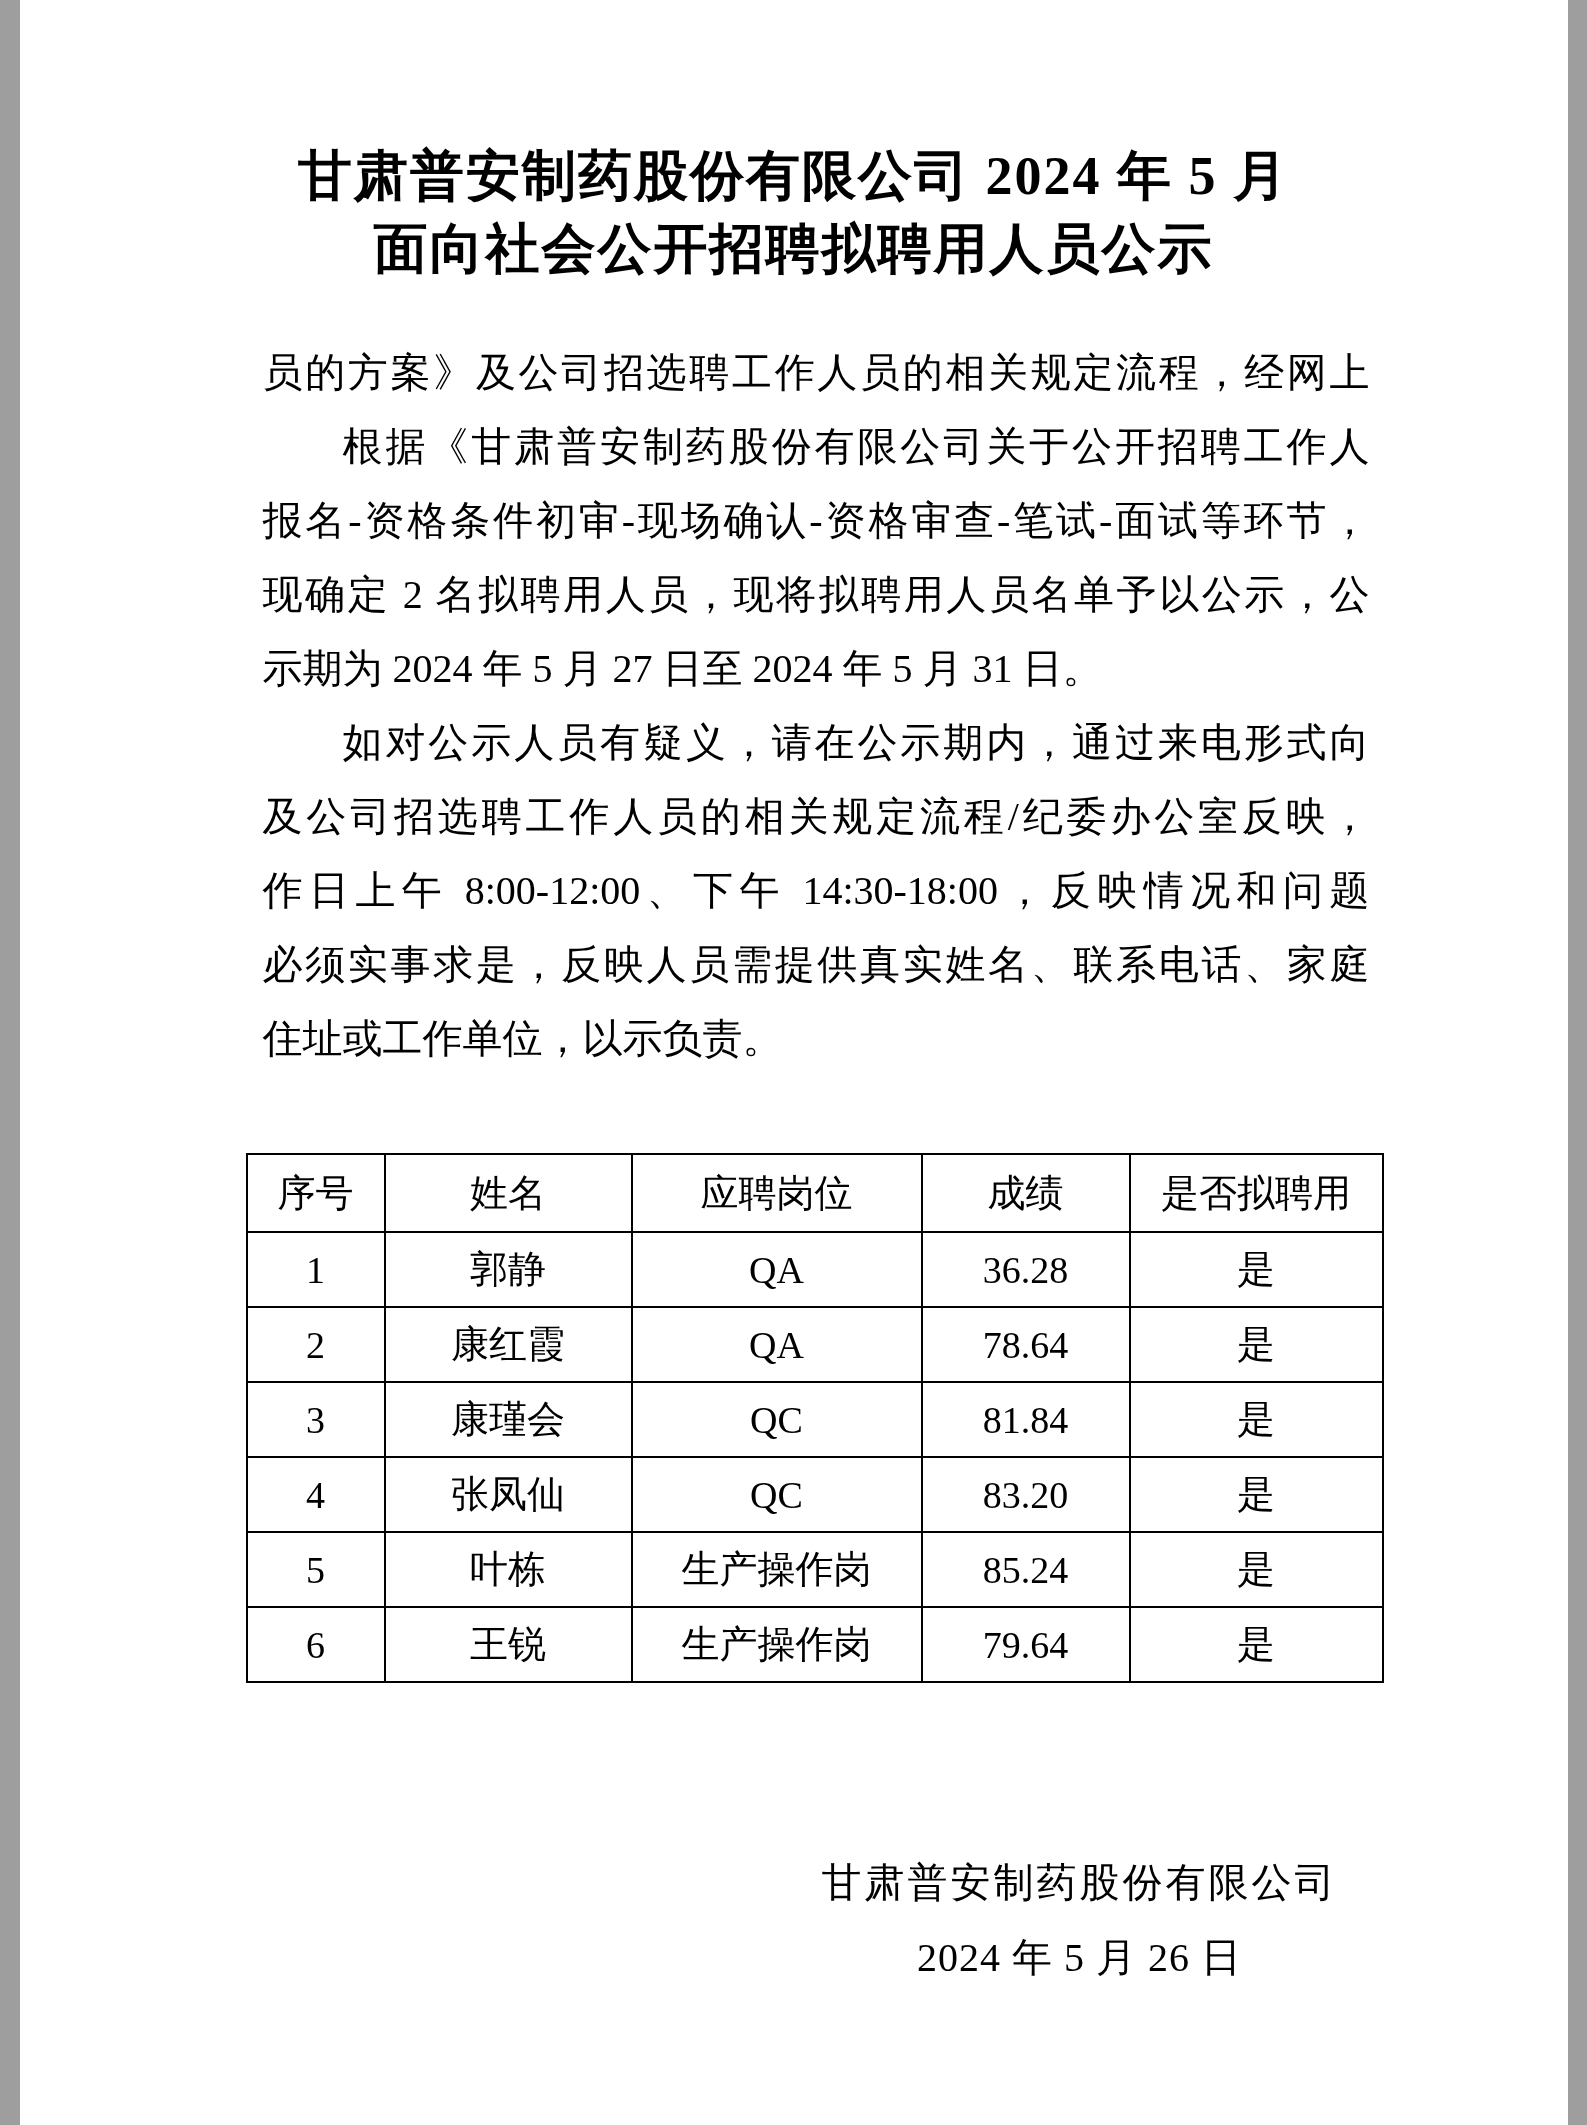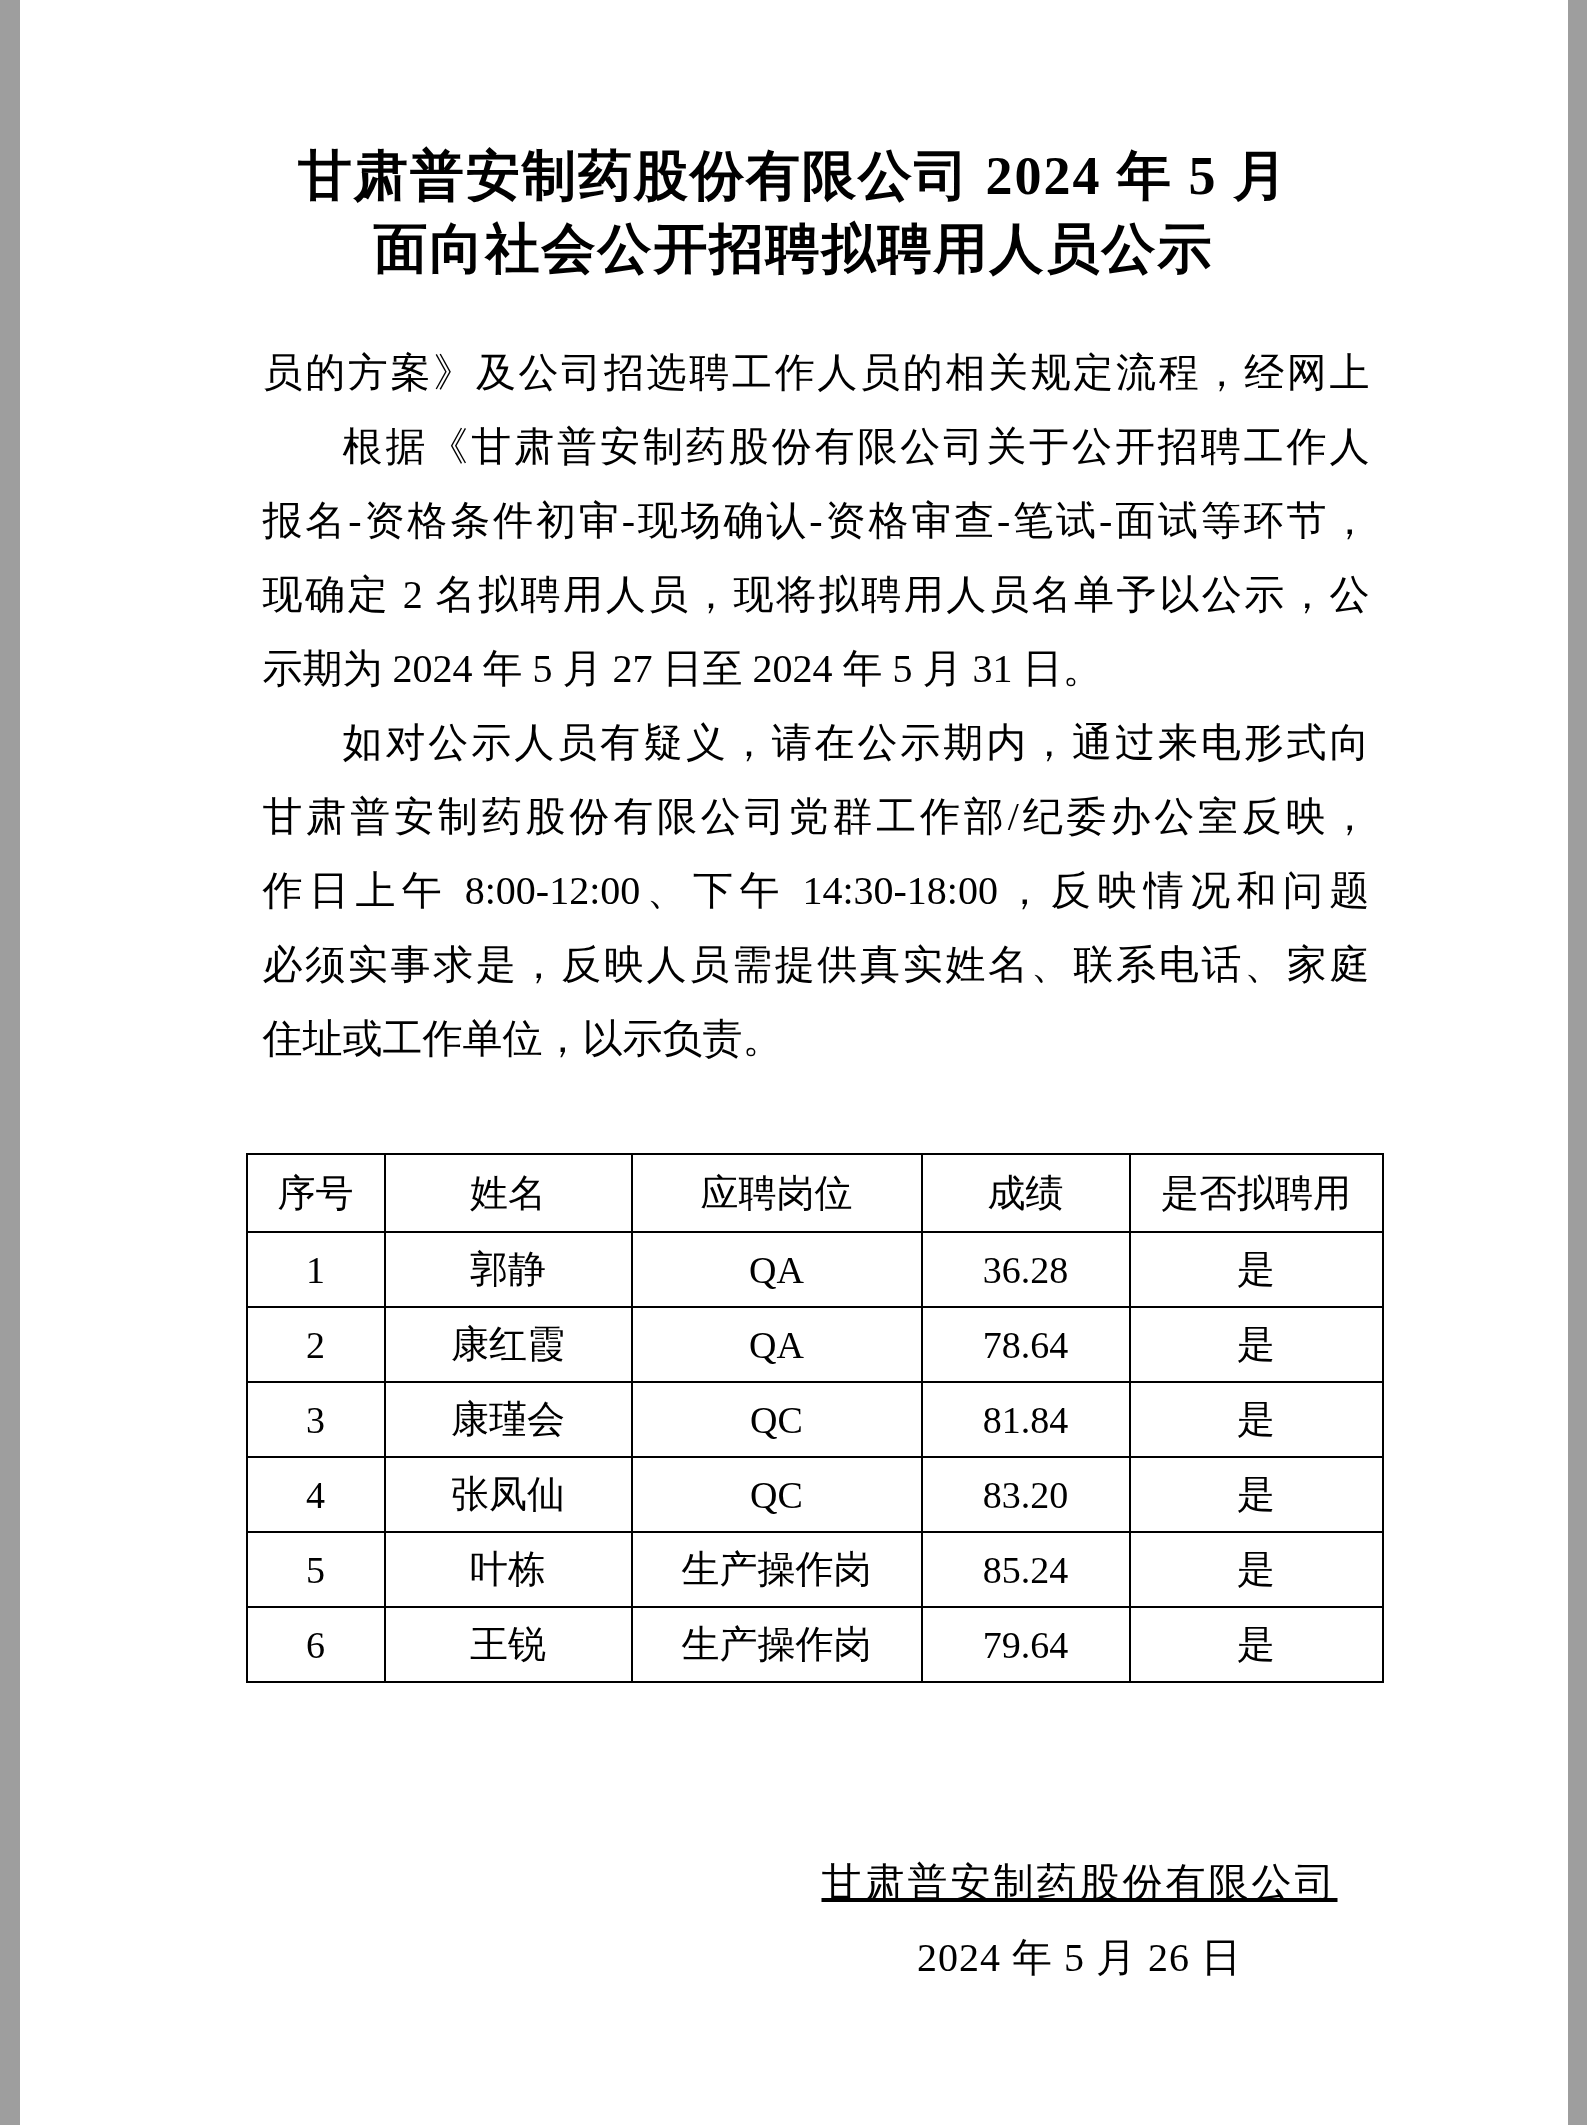--- a/index.html
+++ b/index.html
@@ -75,21 +75,20 @@
     top: 1845px;
     left: 780px;
     width: 560px;
     font-size: 40px;
     line-height: 75px;
     text-align: center;
   }
   .signature-block .company-line {
     letter-spacing: 3px;
     white-space: nowrap;
-    text-decoration: underline;
   }
   .signature-block .date-line {
     letter-spacing: 1px;
     white-space: nowrap;
   }
 </style>
 </head>
 <body>
 
 <div class="page">
@@ -102,21 +101,21 @@
   <div class="body-text" id="paragraphs">
       <div class="para">
         <div class="line">员的方案》及公司招选聘工作人员的相关规定流程，经网上</div>
         <div class="line first">根据《甘肃普安制药股份有限公司关于公开招聘工作人</div>
         <div class="line">报名-资格条件初审-现场确认-资格审查-笔试-面试等环节，</div>
         <div class="line">现确定 2 名拟聘用人员，现将拟聘用人员名单予以公示，公</div>
         <div class="line last">示期为 2024 年 5 月 27 日至 2024 年 5 月 31 日。</div>
       </div>
       <div class="para">
         <div class="line first">如对公示人员有疑义，请在公示期内，通过来电形式向</div>
-        <div class="line">甘肃普安制药股份有限公司党群工作部/纪委办公室反映，</div>
+        <div class="line">及公司招选聘工作人员的相关规定流程/纪委办公室反映，</div>
         <div class="line">作日上午 8:00-12:00、下午 14:30-18:00，反映情况和问题</div>
         <div class="line">必须实事求是，反映人员需提供真实姓名、联系电话、家庭</div>
         <div class="line last">住址或工作单位，以示负责。</div>
       </div>
     </div>
 
   <table class="roster-table">
     <colgroup id="table-colgroup">
         <col style="width: 138px;">
         <col style="width: 247px;">

